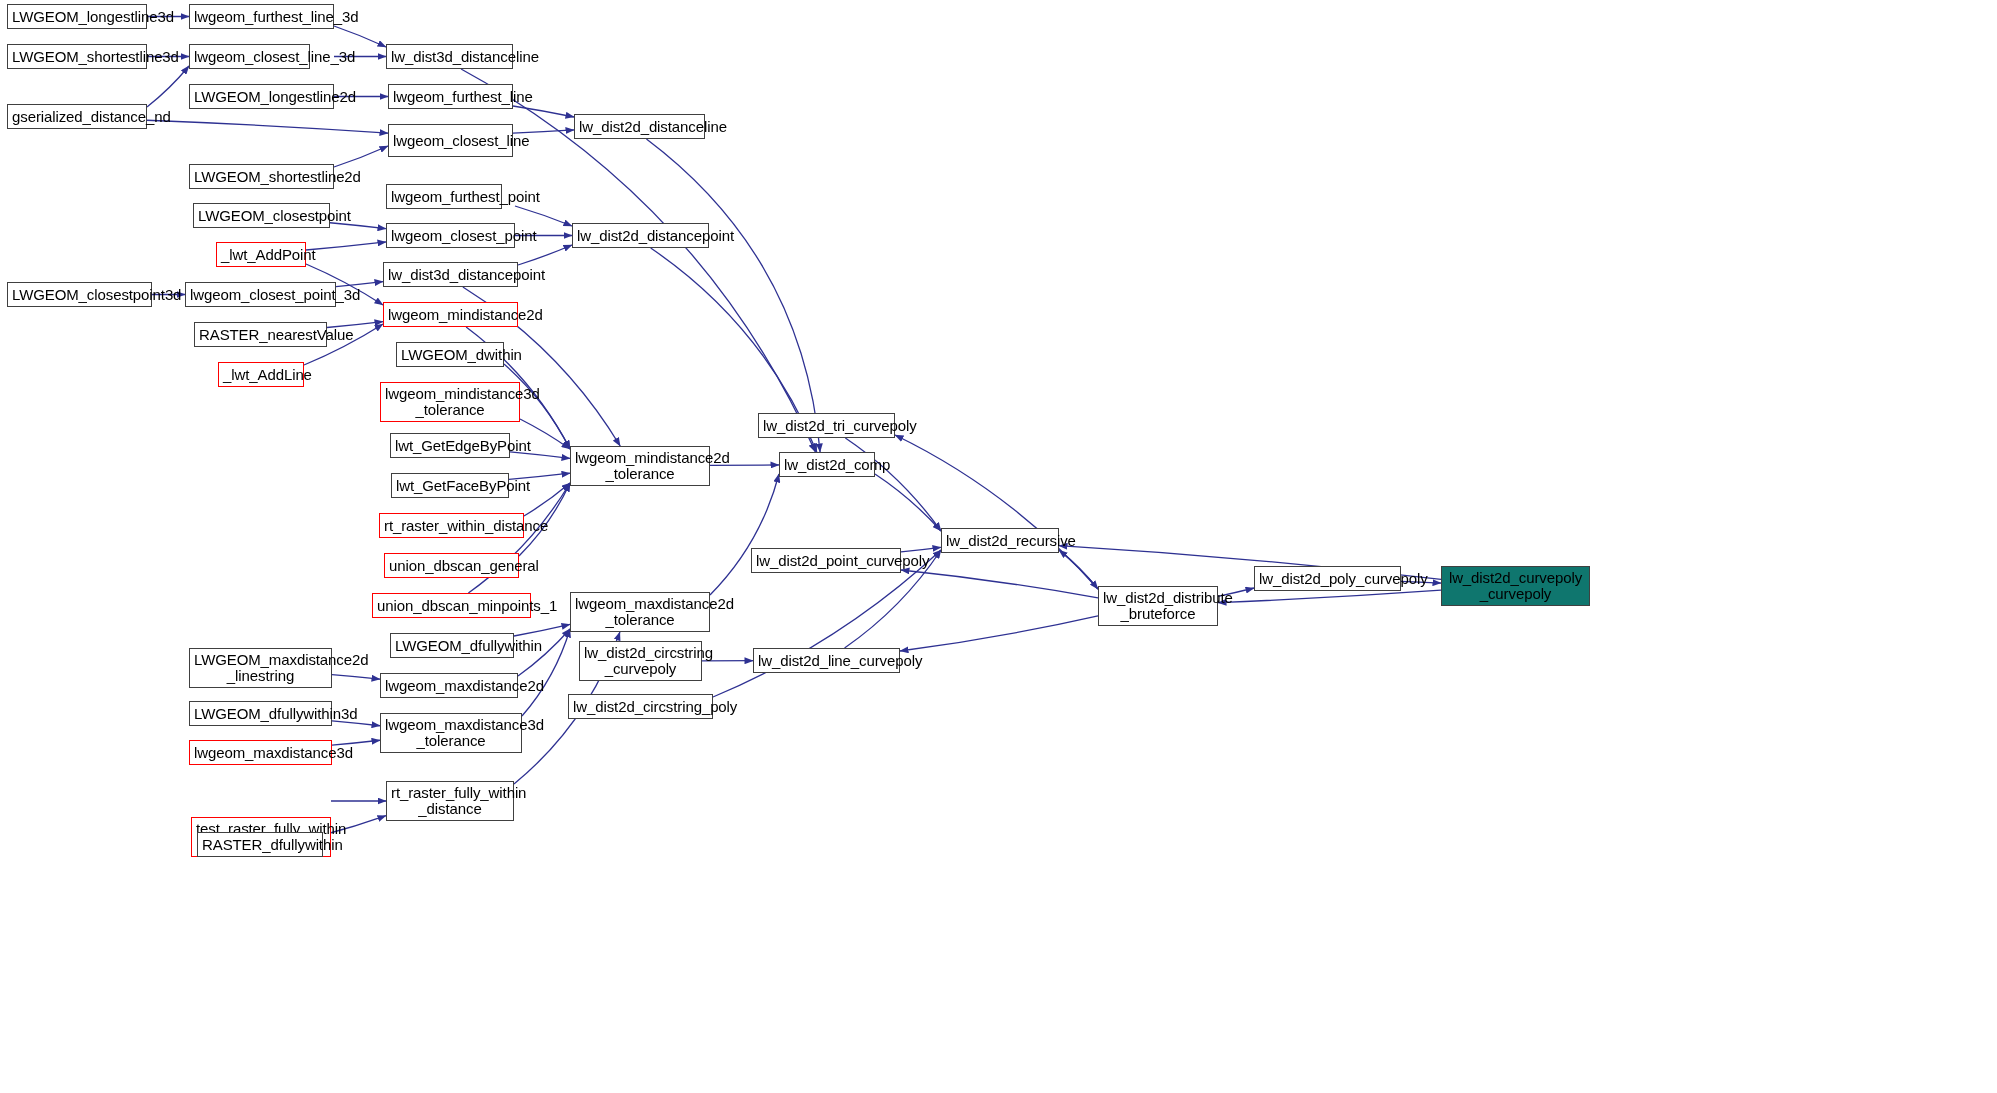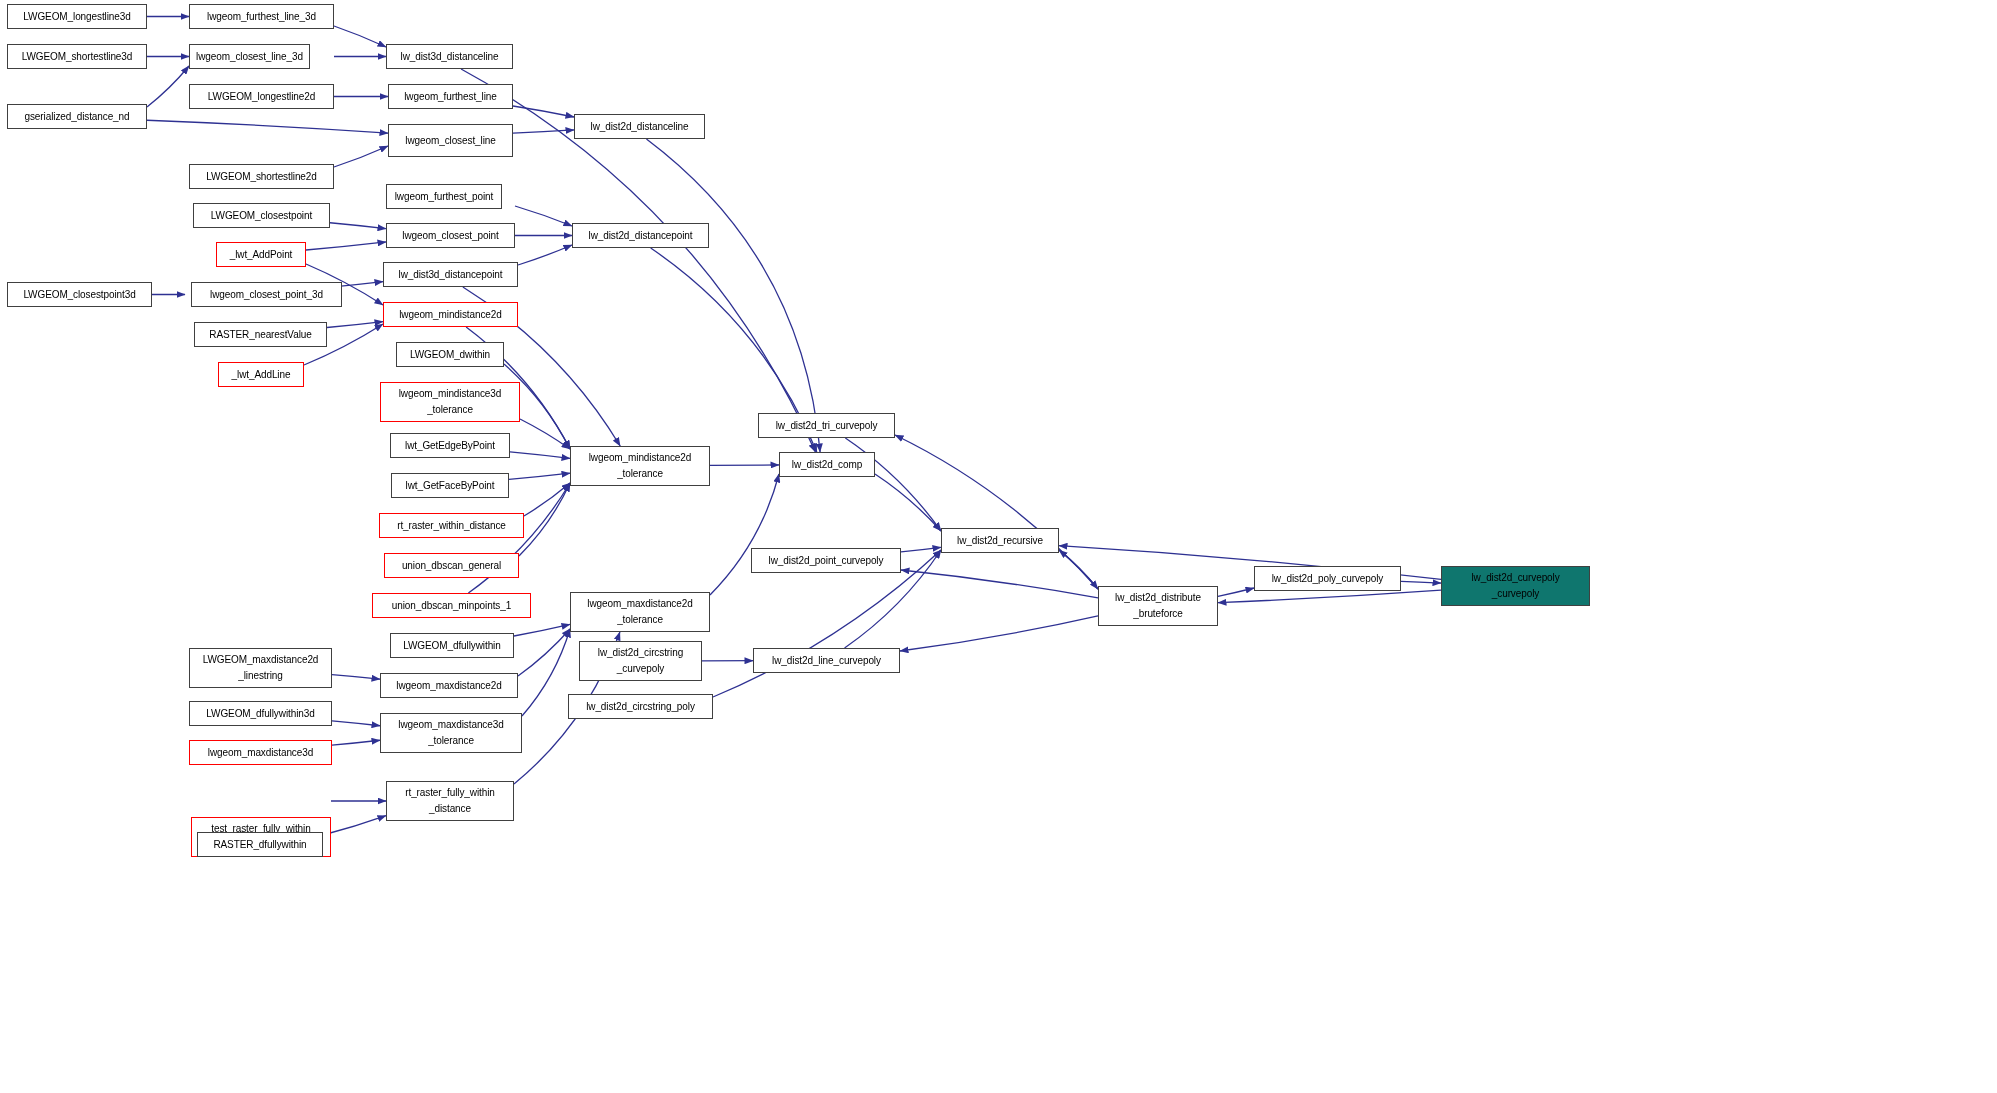--- a/index.html
+++ b/index.html
@@ -26,21 +26,21 @@
   .node {
     position: absolute;
     box-sizing: border-box;
     display: flex;
     align-items: center;
     justify-content: center;
     text-align: center;
     background: #ffffff;
     border: 1px solid #404040;
     color: #000000;
-    font-size: 10px;
+    font-size: 15px;
     line-height: 16px;
     letter-spacing: -0.1px;
     white-space: pre-line;
     padding: 0 4px;
     cursor: default;
   }
   .node.red {
     border-color: #ff0000;
   }
   .node.current {
@@ -135,21 +135,21 @@
       <div class="node" style="left: 574px; top: 114px; width: 131px; height: 25px;"><span class="lbl">lw_dist2d_distanceline</span></div>
       <div class="node" style="left: 388px; top: 124px; width: 125px; height: 33px;"><span class="lbl">lwgeom_closest_line</span></div>
       <div class="node" style="left: 189px; top: 164px; width: 145px; height: 25px;"><span class="lbl">LWGEOM_shortestline2d</span></div>
       <div class="node" style="left: 386px; top: 184px; width: 116px; height: 25px;"><span class="lbl">lwgeom_furthest_point</span></div>
       <div class="node" style="left: 193px; top: 203px; width: 137px; height: 25px;"><span class="lbl">LWGEOM_closestpoint</span></div>
       <div class="node" style="left: 386px; top: 223px; width: 129px; height: 25px;"><span class="lbl">lwgeom_closest_point</span></div>
       <div class="node" style="left: 572px; top: 223px; width: 137px; height: 25px;"><span class="lbl">lw_dist2d_distancepoint</span></div>
       <div class="node red" style="left: 216px; top: 242px; width: 90px; height: 25px;"><span class="lbl">_lwt_AddPoint</span></div>
       <div class="node" style="left: 383px; top: 262px; width: 135px; height: 25px;"><span class="lbl">lw_dist3d_distancepoint</span></div>
       <div class="node" style="left: 7px; top: 282px; width: 145px; height: 25px;"><span class="lbl">LWGEOM_closestpoint3d</span></div>
-      <div class="node" style="left: 191px; top: 282px; width: 151px; height: 25px;"><span class="lbl">lwgeom_closest_point_3d</span></div>
+      <div class="node" style="left: 185px; top: 282px; width: 151px; height: 25px;"><span class="lbl">lwgeom_closest_point_3d</span></div>
       <div class="node red" style="left: 383px; top: 302px; width: 135px; height: 25px;"><span class="lbl">lwgeom_mindistance2d</span></div>
       <div class="node" style="left: 194px; top: 322px; width: 133px; height: 25px;"><span class="lbl">RASTER_nearestValue</span></div>
       <div class="node" style="left: 396px; top: 342px; width: 108px; height: 25px;"><span class="lbl">LWGEOM_dwithin</span></div>
       <div class="node red" style="left: 218px; top: 362px; width: 86px; height: 25px;"><span class="lbl">_lwt_AddLine</span></div>
       <div class="node red" style="left: 380px; top: 382px; width: 140px; height: 40px;"><span class="lbl">lwgeom_mindistance3d
 _tolerance</span></div>
       <div class="node" style="left: 390px; top: 433px; width: 120px; height: 25px;"><span class="lbl">lwt_GetEdgeByPoint</span></div>
       <div class="node" style="left: 570px; top: 446px; width: 140px; height: 40px;"><span class="lbl">lwgeom_mindistance2d
 _tolerance</span></div>
       <div class="node" style="left: 391px; top: 473px; width: 118px; height: 25px;"><span class="lbl">lwt_GetFaceByPoint</span></div>

